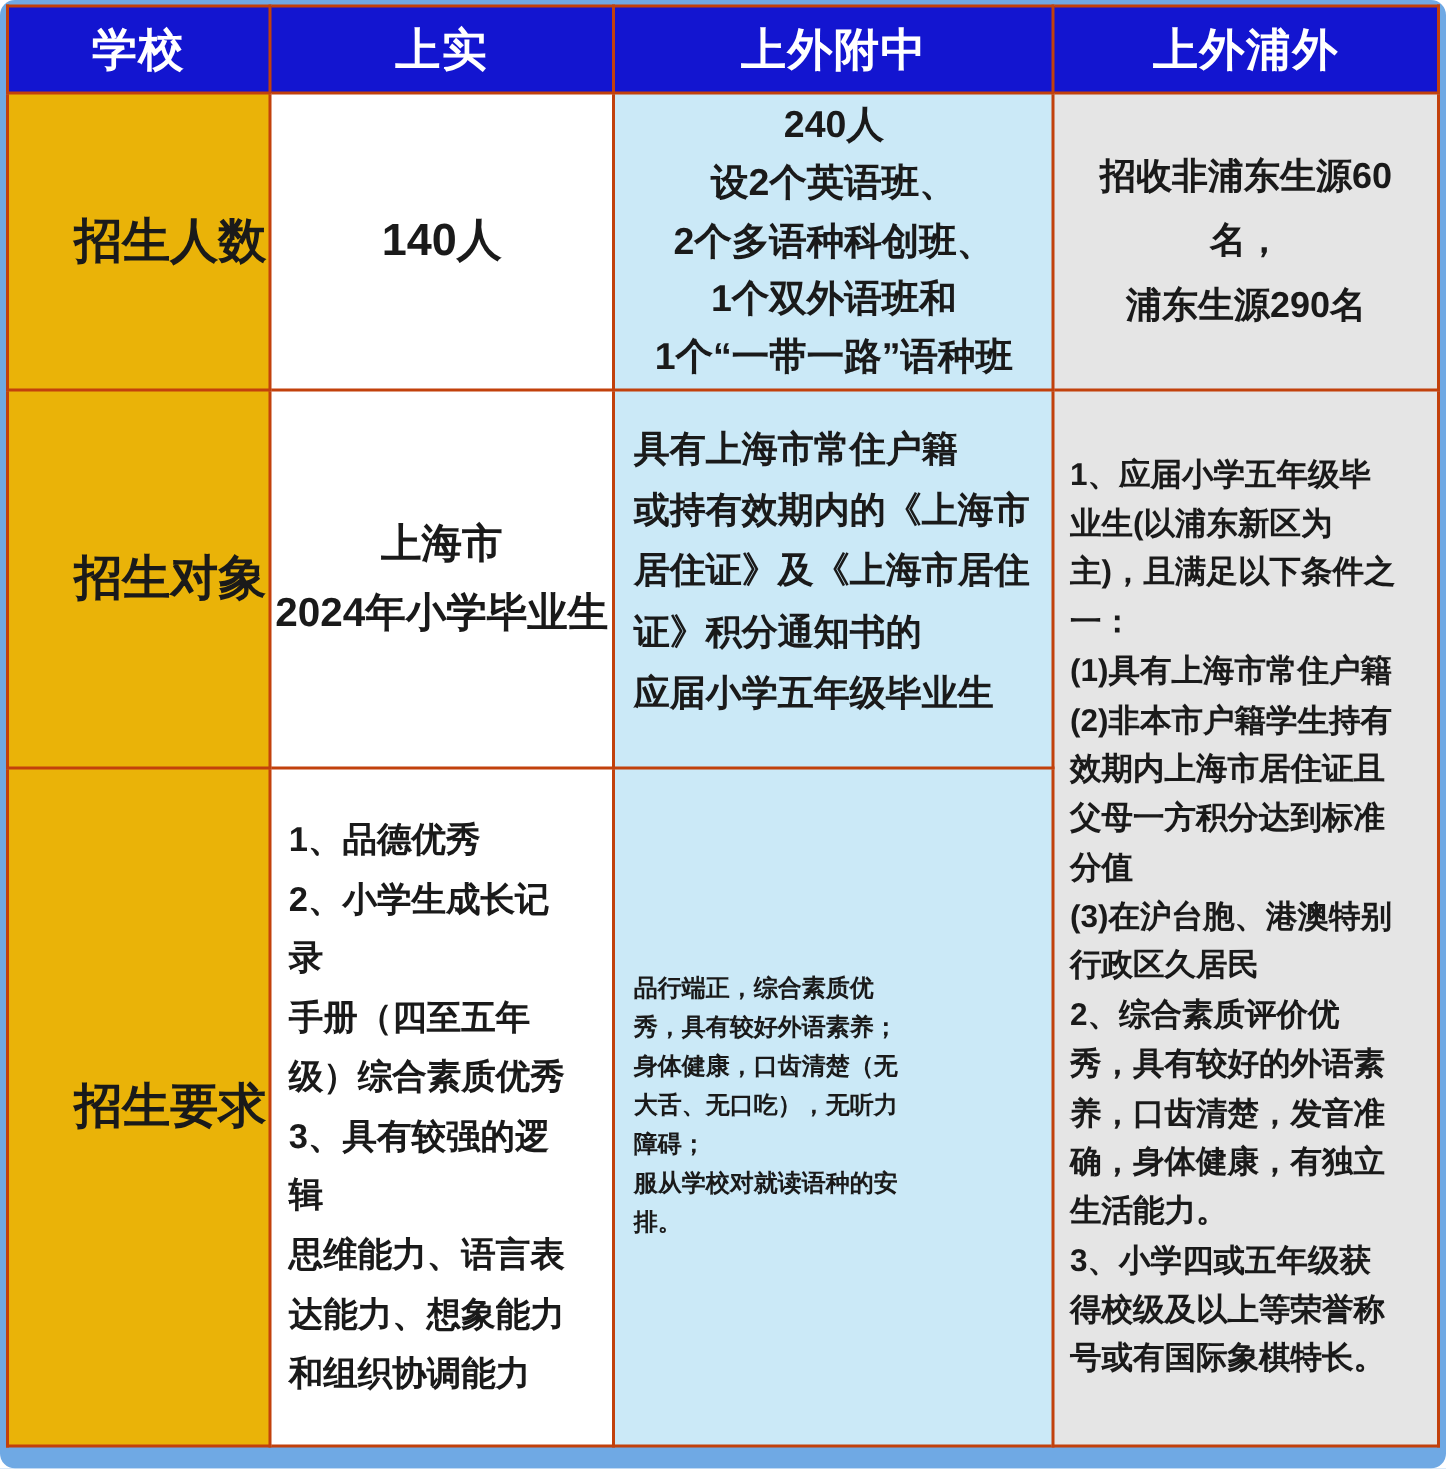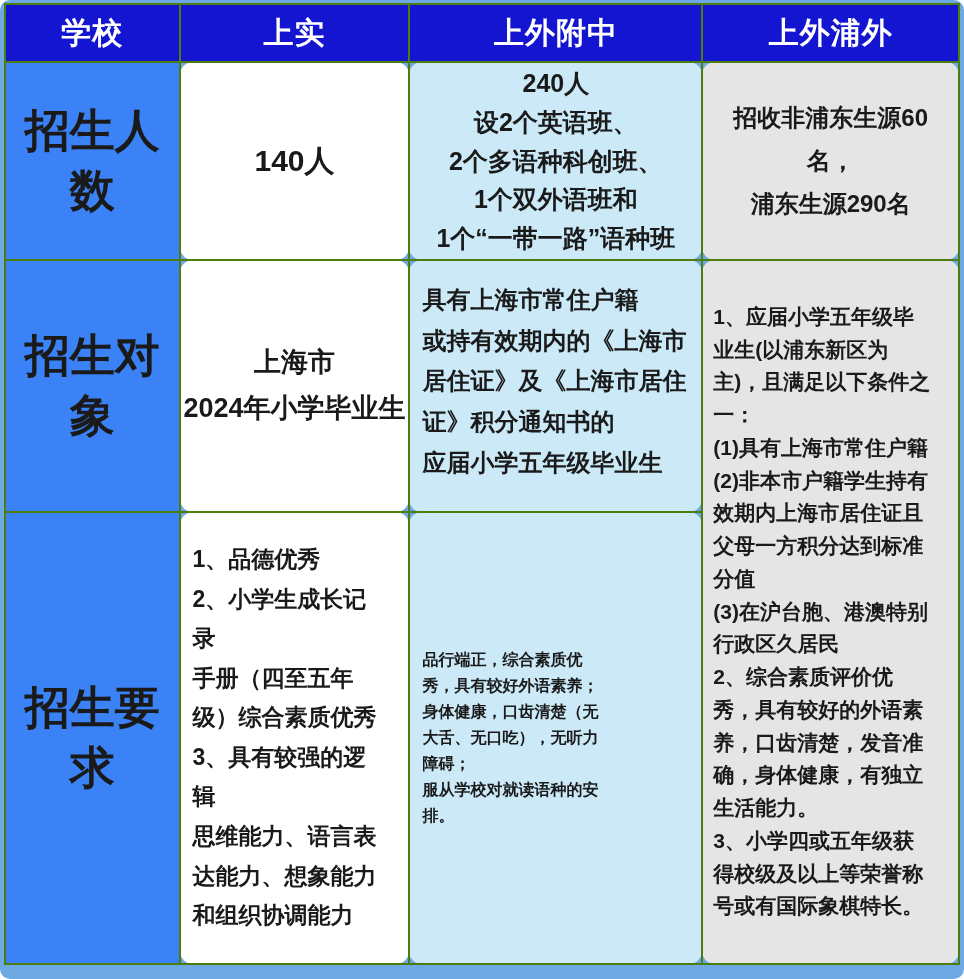--- a/index.html
+++ b/index.html
@@ -17,21 +17,21 @@
     padding: 3px 4px 14px 4px;
     overflow: hidden;
   }
   table.tbl {
     width: 100%;
     height: 100%;
     border-collapse: collapse;
     table-layout: fixed;
   }
   .tbl th, .tbl td {
-    border: 2px solid #4d7c0f;
+    border: 2px solid #c2410c;
     color: #1a1a1a;
     box-sizing: border-box;
     vertical-align: middle;
   }
   col.c1 { width: 18.3%; }
   col.c2 { width: 24.1%; }
   col.c3 { width: 30.7%; }
   col.c4 { width: 26.9%; }
 
   tr.hdr-row { height: 58px; }
@@ -40,30 +40,29 @@
 
   th.hdr {
     background: #1315D0;
     color: #ffffff;
     font-size: 30px;
     font-weight: 700;
     text-align: center;
     letter-spacing: 1px;
   }
   th.rowlabel {
-    background: #3b82f6;
-    font-size: 45px;
+    background: #eab308;
+    font-size: 32px;
     font-weight: 700;
-    text-align: center;
+    text-align: right;
   }
   td {
     font-weight: 700;
     white-space: pre-line;
     line-height: 1.55;
-    border-radius: 13px;
   }
   td.pink  { background: #ffffff; }
   td.blue  { background: #CBE9F7; }
   td.green { background: #e5e5e5; }
 
   td.center { text-align: center; }
   td.left   { text-align: left; }
 
   td.cell-r1c2 { font-size: 30px; }
   td.cell-r1c3 { font-size: 25px; line-height: 1.55; }

